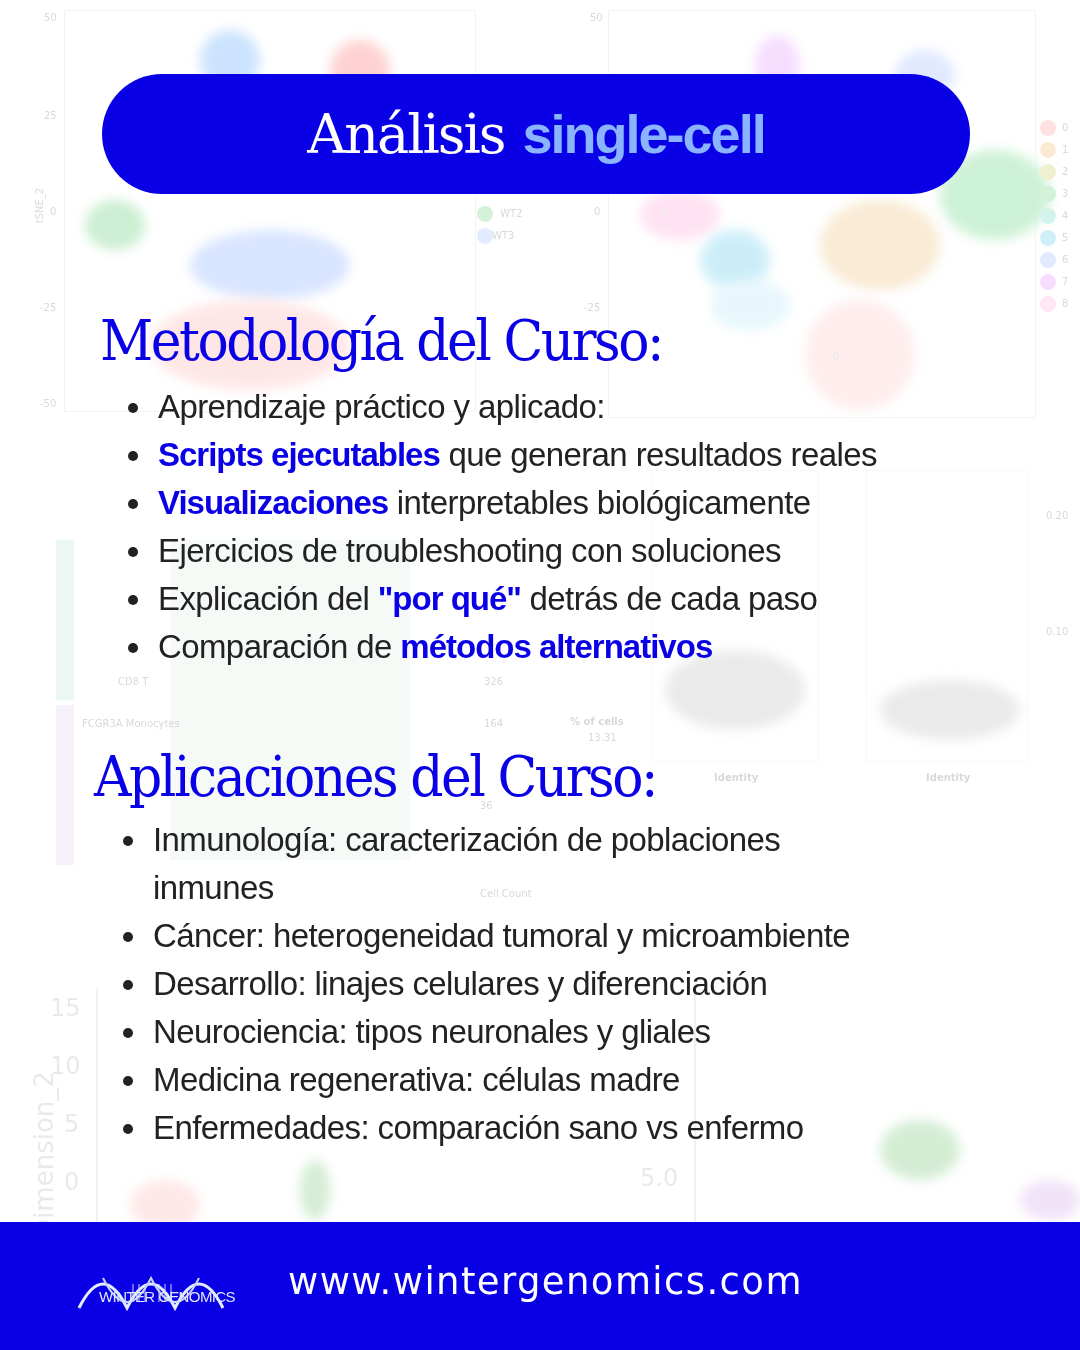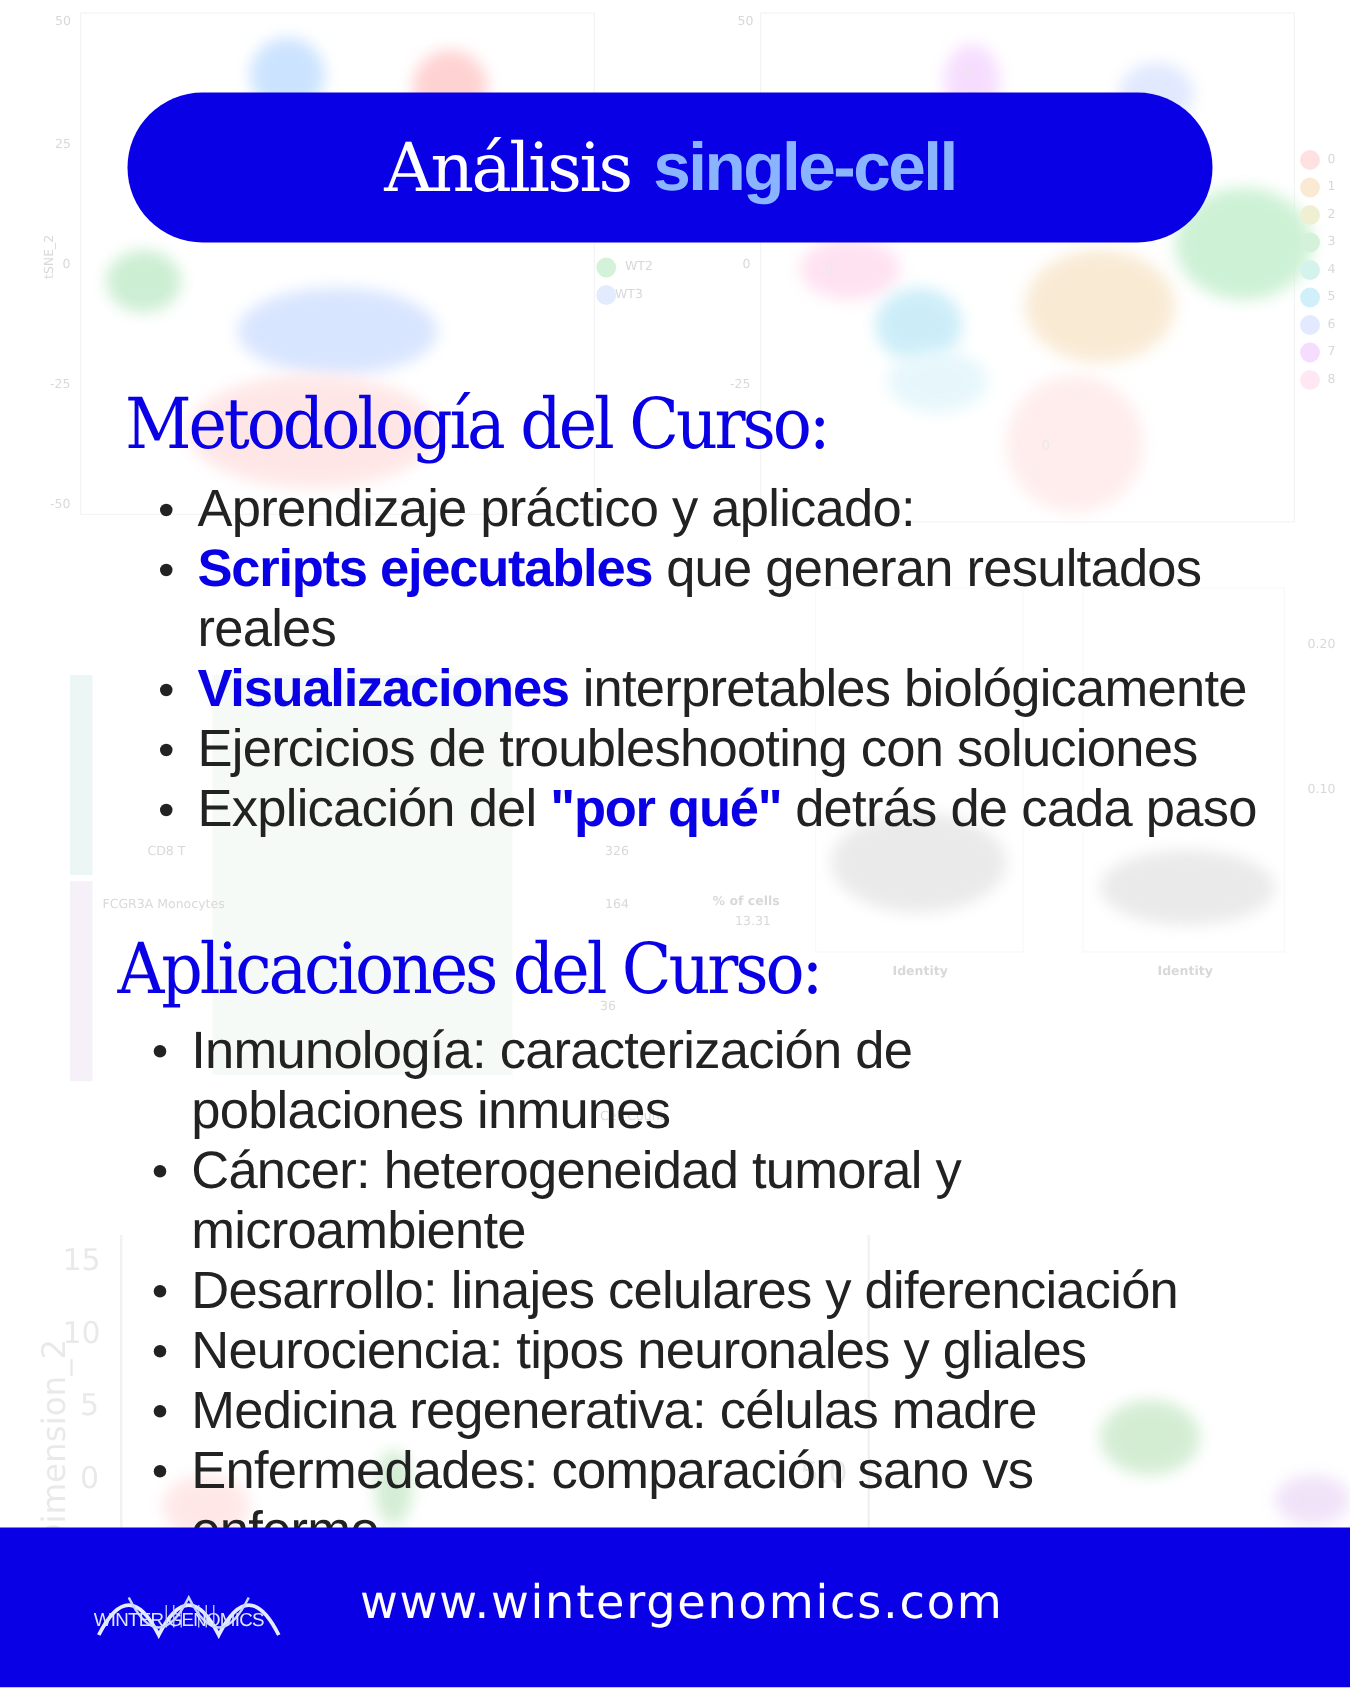--- a/index.html
+++ b/index.html
@@ -12,27 +12,27 @@
   .bg .legend-lbl { position: absolute; font-size: 10px; color: #999; font-family: "DejaVu Sans", sans-serif; }
   .bg .biglbl { position: absolute; font-family: "DejaVu Sans", sans-serif; color: #c8c8c8; }
 
   .title-pill { position: absolute; left: 102px; top: 74px; width: 868px; height: 120px; background: #0a00e6; border-radius: 60px; display: flex; align-items: center; justify-content: center; gap: 18px; }
   .title-pill .t1 { font-family: "DejaVu Serif", serif; color: #ffffff; font-size: 54px; letter-spacing: -2px; }
   .title-pill .t2 { font-family: "Liberation Sans", sans-serif; font-weight: bold; color: #8ab4ff; font-size: 54px; letter-spacing: -2px; }
   .title-pill .t3 { font-family: "Liberation Sans", sans-serif; color: #ffffff; font-size: 52px; }
 
   .section-title { position: absolute; font-family: "DejaVu Serif", serif; color: #0a00e6; font-size: 52px; letter-spacing: -2.5px; margin: 0; font-weight: normal; transform: scaleY(1.08); transform-origin: left top; }
   .list { position: absolute; margin: 0; padding: 0; list-style: none; font-family: "Liberation Sans", sans-serif; color: #222; }
-  .list li { position: relative; padding-left: 30px; font-size: 42px; line-height: 48px; letter-spacing: -0.6px; }
+  .list li { position: relative; padding-left: 30px; font-size: 33px; line-height: 48px; letter-spacing: -0.6px; }
   .list li::before { content: ""; position: absolute; left: 0; top: 20px; width: 10px; height: 10px; border-radius: 50%; background: #222; }
   .hl { color: #0a00e6; font-weight: bold; letter-spacing: -1px; margin-top: 20px; }
 
   .footer { position: absolute; left: 0; top: 1222px; width: 1080px; height: 128px; background: #0a00e6; }
   .logo { position: absolute; left: 75px; top: 30px; width: 160px; height: 80px; }
-  .logo-text { position: absolute; left: 75px; top: 66px; width: 160px; text-align: left; color: #dfe6ff; font-size: 15px; letter-spacing: -0.6px; font-family: "Liberation Sans", sans-serif; }
+  .logo-text { position: absolute; left: 75px; top: 66px; width: 160px; text-align: right; color: #dfe6ff; font-size: 15px; letter-spacing: -0.6px; font-family: "Liberation Sans", sans-serif; }
   .url { position: absolute; left: 288px; top: 38px; color: #ffffff; font-size: 37px; letter-spacing: 1.4px; font-family: "DejaVu Sans", sans-serif; }
 </style>
 </head>
 <body>
 
 <div class="bg">
 
   <div class="panel" style="left:64px;top:10px;width:410px;height:400px;"></div>
   <span class="tick" style="left:44px;top:12px;">50</span>
   <span class="tick" style="left:44px;top:110px;">25</span>
@@ -124,20 +124,21 @@
   <span class="t2">single-cell</span>
 </div>
 
 <h2 class="section-title" style="left:100px;top:308px;">Metodología del Curso:</h2>
 <ul class="list" style="left:128px;top:383px;">
   <li><span>Aprendizaje práctico y aplicado:</span></li>
   <li><span class="hl">Scripts ejecutables</span><span> que generan resultados reales</span></li>
   <li><span class="hl">Visualizaciones</span><span> interpretables biológicamente</span></li>
   <li><span>Ejercicios de troubleshooting con soluciones</span></li>
   <li><span>Explicación del </span><span class="hl">"por qué"</span><span> detrás de cada paso</span></li>
+  <li><span>Comparación de </span><span class="hl">métodos alternativos</span></li>
 </ul>
 
 <h2 class="section-title" style="left:94px;top:744px;">Aplicaciones del Curso:</h2>
 <ul class="list" style="left:123px;top:816px;width:860px;">
   <li style="width:740px;">Inmunología: caracterización de poblaciones inmunes</li>
   <li>Cáncer: heterogeneidad tumoral y microambiente</li>
   <li>Desarrollo: linajes celulares y diferenciación</li>
   <li>Neurociencia: tipos neuronales y gliales</li>
   <li>Medicina regenerativa: células madre</li>
   <li>Enfermedades: comparación sano vs enfermo</li>

